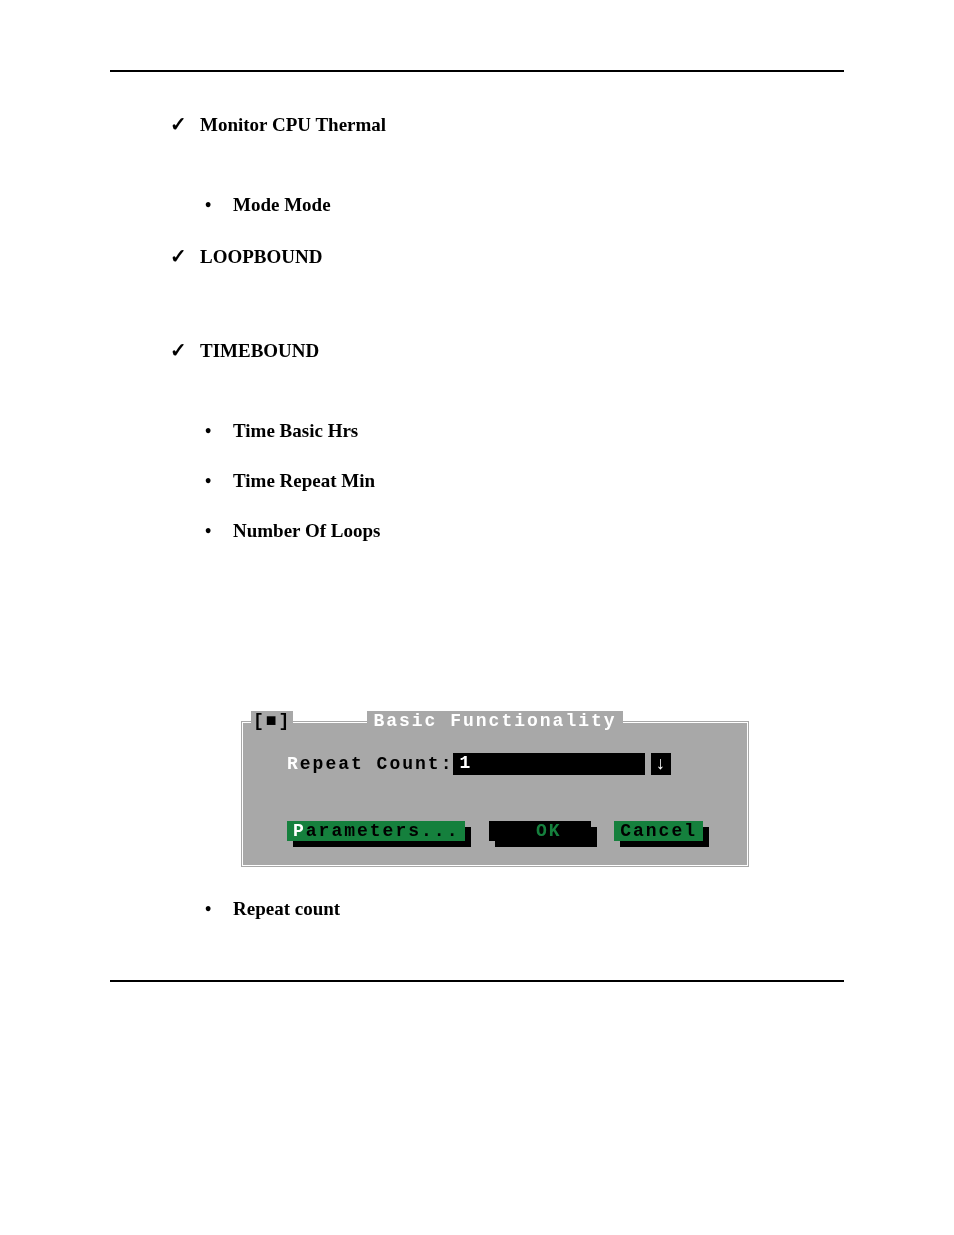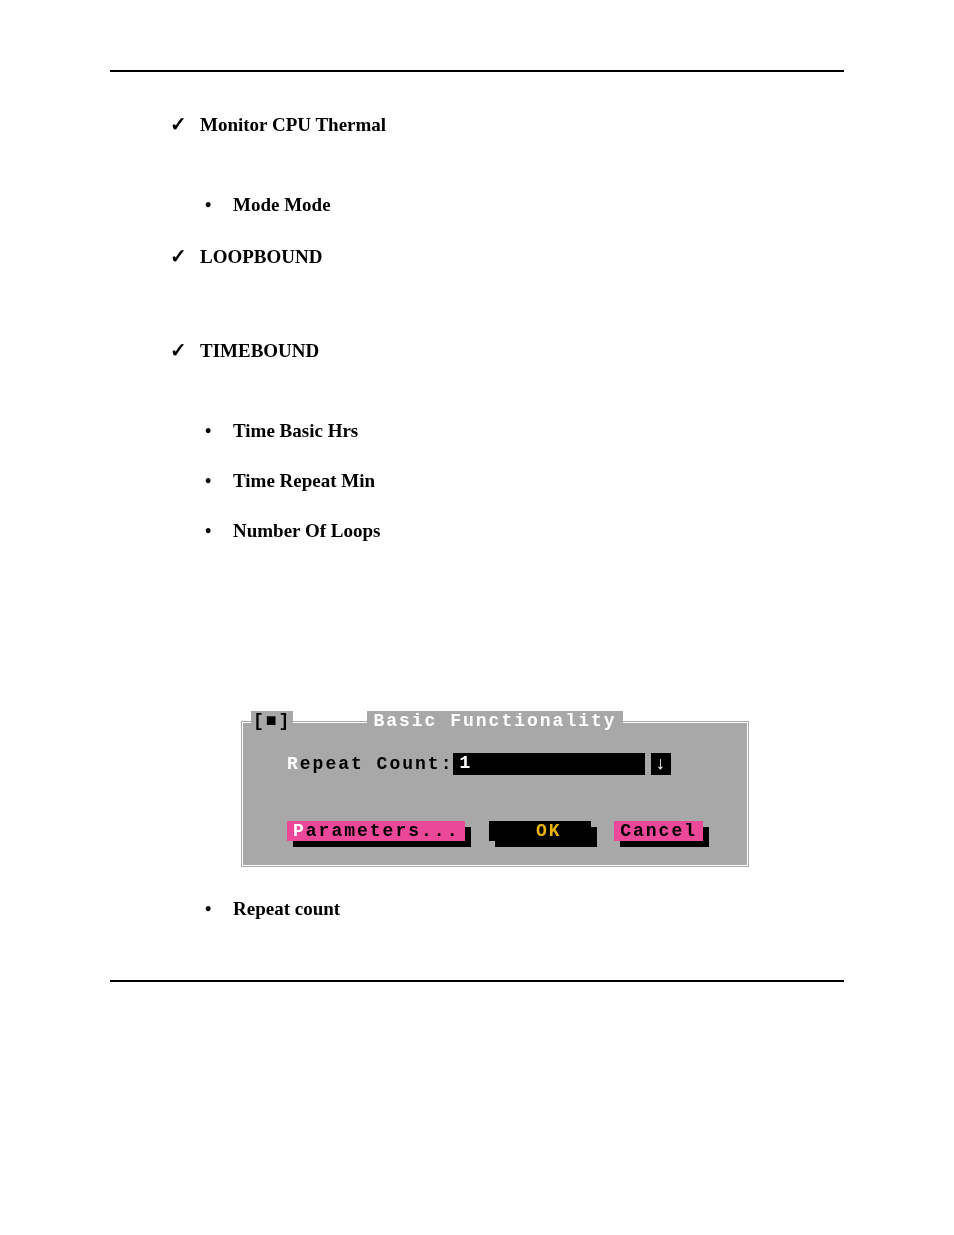--- a/index.html
+++ b/index.html
@@ -129,31 +129,31 @@
     font-weight: bold;
     padding-left: 6px;
   }
   .tui-buttons {
     display: flex;
     justify-content: space-between;
     margin: 46px 30px 0 30px;
   }
   .tui-button {
     position: relative;
-    background: #ec4899;
+    background: #15803d;
     color: #000;
     font-weight: bold;
     padding: 0 6px;
     box-shadow: 6px 6px 0 #000;
     min-width: 72px;
     text-align: center;
   }
   .tui-button.ok {
     background: #000;
-    color: #eab308;
+    color: #15803d;
     padding-left: 24px;
   }
   .tui-button .hot {
     color: #fff;
   }
 </style>
 </head>
 <body>
 
 <div class="page">

